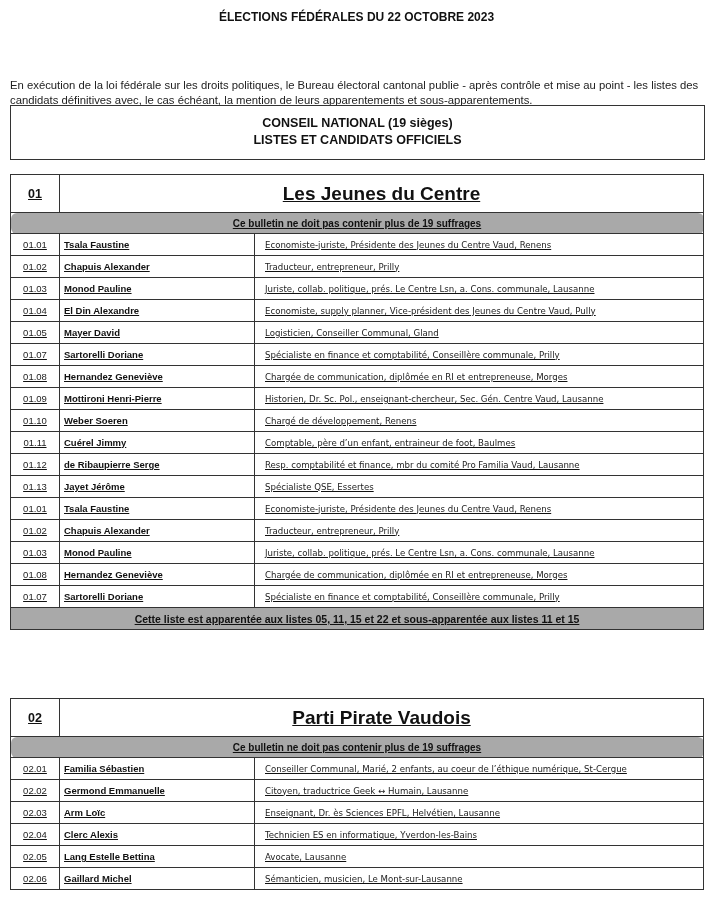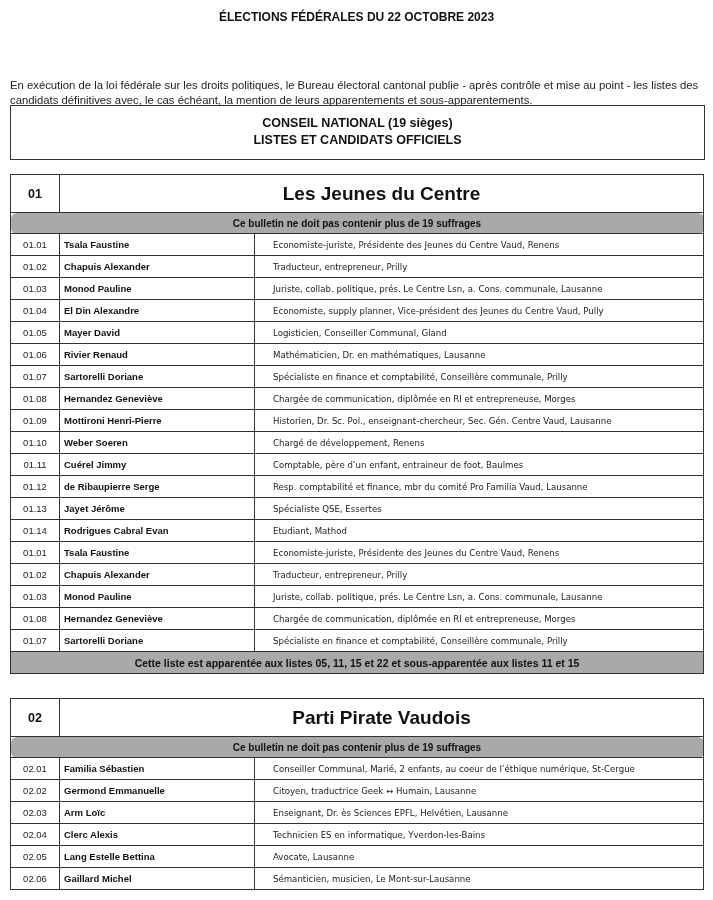--- a/index.html
+++ b/index.html
@@ -2,30 +2,30 @@
 <html><head>
 <meta charset="utf-8">
 <style>
   html, body { margin:0; padding:0; background:#ffffff; }
   body { width:713px; height:900px; position:relative; overflow:hidden; font-family:"Liberation Sans", sans-serif; color:#111; }
   .title { position:absolute; left:0; top:10px; width:713px; text-align:center; font-weight:bold; font-size:12px; letter-spacing:0; }
   .intro { position:absolute; left:10px; top:78px; width:700px; font-size:11.3px; line-height:15px; color:#222; }
   .hdrbox { position:absolute; left:10px; top:105px; width:693px; height:53px; border:1.5px solid #333; text-align:center; font-weight:bold; font-size:12.5px; line-height:17px; box-sizing:content-box; }
   .hdrbox .l1 { margin-top:9px; }
   .list { position:absolute; left:10px; width:694px; border:1.5px solid #333; border-collapse:collapse; }
-  table.list { table-layout:fixed; }
+  table.list { table-layout:fixed;text-decoration:underline; }
   .list td { border:1px solid #333; padding:0; }
   .list .num-head { width:48px; text-align:center; font-weight:bold; font-size:12.5px; }
   .list .party { text-align:center; font-weight:bold; font-size:19px; }
   .list .gray { background:#a9a9a9; text-align:center; font-weight:bold; font-size:10px; height:20px; border-top:1.5px solid #333; border-bottom:1.5px solid #333;border-radius:6px; }
   .list .footer { background:#a9a9a9; text-align:center; font-weight:bold; font-size:10.5px; height:21px; border-top:1.5px solid #333; }
   .list tr.row td { height:21px; }
   .list .c-num { width:48px; text-align:center; font-size:9.5px; color:#222; }
   .list .c-name { width:194px; font-weight:bold; font-size:9.5px; padding-left:4px; }
-  .list .c-desc { font-size:9.5px; padding-left:18px; font-family:"DejaVu Sans", sans-serif; font-size:8.6px; color:#222; }
+  .list .c-desc { font-size:9.5px; padding-left:10px; font-family:"DejaVu Sans", sans-serif; font-size:8.6px; color:#222; }
   #list1 { top:174px; }
   #list2 { top:698px; }
   .list tr.head td { height:37px; }
 </style>
 </head>
 <body>
 
 <div class="title">ÉLECTIONS FÉDÉRALES DU 22 OCTOBRE 2023</div>
 <div class="intro">En exécution de la loi fédérale sur les droits politiques, le Bureau électoral cantonal publie - après contrôle et mise au point - les listes des candidats définitives avec, le cas échéant, la mention de leurs apparentements et sous-apparentements.</div>
 
@@ -69,25 +69,20 @@
         <td class="c-num">01.04</td>
         <td class="c-name">El Din Alexandre</td>
         <td class="c-desc">Economiste, supply planner, Vice-président des Jeunes du Centre Vaud, Pully</td>
       </tr>
       <tr class="row">
         <td class="c-num">01.05</td>
         <td class="c-name">Mayer David</td>
         <td class="c-desc">Logisticien, Conseiller Communal, Gland</td>
       </tr>
       <tr class="row">
-        <td class="c-num">01.06</td>
-        <td class="c-name">Rivier Renaud</td>
-        <td class="c-desc">Mathématicien, Dr. en mathématiques, Lausanne</td>
-      </tr>
-      <tr class="row">
         <td class="c-num">01.07</td>
         <td class="c-name">Sartorelli Doriane</td>
         <td class="c-desc">Spécialiste en finance et comptabilité, Conseillère communale, Prilly</td>
       </tr>
       <tr class="row">
         <td class="c-num">01.08</td>
         <td class="c-name">Hernandez Geneviève</td>
         <td class="c-desc">Chargée de communication, diplômée en RI et entrepreneuse, Morges</td>
       </tr>
       <tr class="row">
@@ -107,25 +102,20 @@
       </tr>
       <tr class="row">
         <td class="c-num">01.12</td>
         <td class="c-name">de Ribaupierre Serge</td>
         <td class="c-desc">Resp. comptabilité et finance, mbr du comité Pro Familia Vaud, Lausanne</td>
       </tr>
       <tr class="row">
         <td class="c-num">01.13</td>
         <td class="c-name">Jayet Jérôme</td>
         <td class="c-desc">Spécialiste QSE, Essertes</td>
-      </tr>
-      <tr class="row">
-        <td class="c-num">01.14</td>
-        <td class="c-name">Rodrigues Cabral Evan</td>
-        <td class="c-desc">Etudiant, Mathod</td>
       </tr>
       <tr class="row">
         <td class="c-num">01.01</td>
         <td class="c-name">Tsala Faustine</td>
         <td class="c-desc">Economiste-juriste, Présidente des Jeunes du Centre Vaud, Renens</td>
       </tr>
       <tr class="row">
         <td class="c-num">01.02</td>
         <td class="c-name">Chapuis Alexander</td>
         <td class="c-desc">Traducteur, entrepreneur, Prilly</td>

